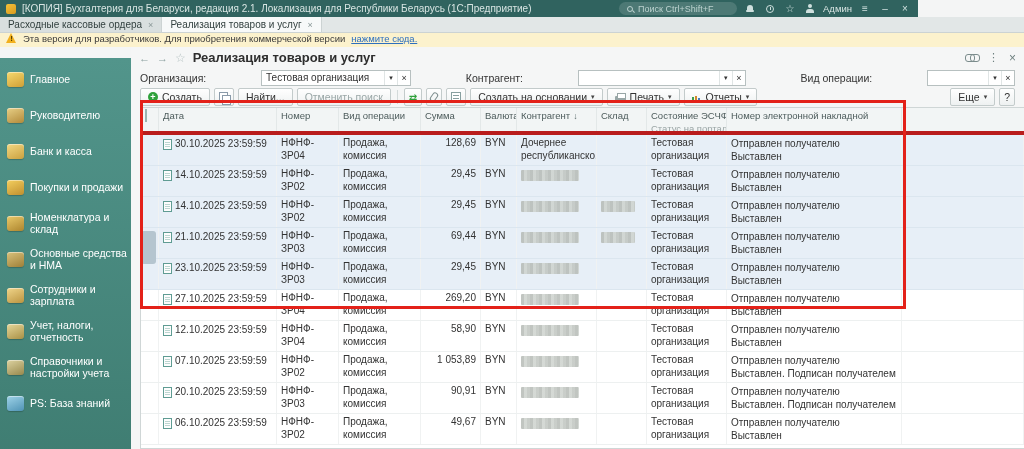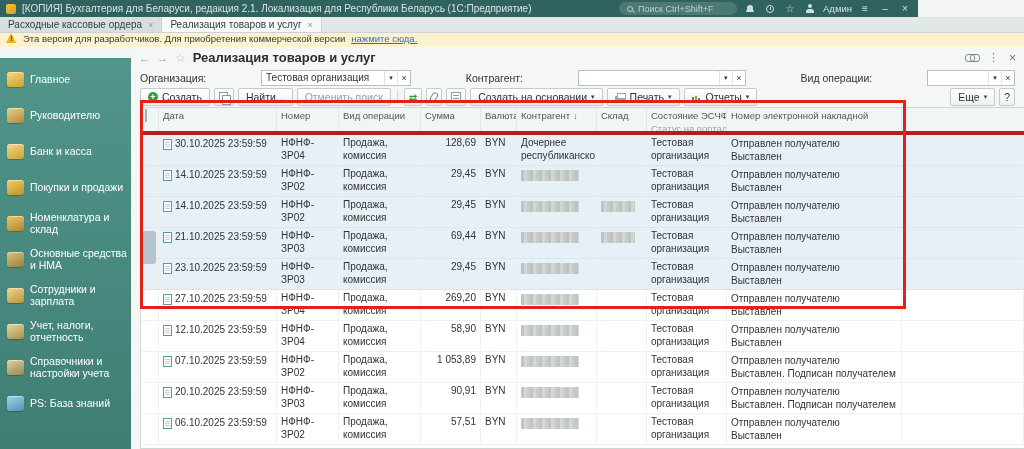--- a/index.html
+++ b/index.html
@@ -491,21 +491,21 @@
           <div class="cell"></div>
         </div>
         <div class="trow">
           <div class="cell sel"></div>
           <div class="cell date">
             <span class="doc-icon"></span>
             <span>06.10.2025 23:59:59</span>
           </div>
           <div class="cell">НФНФ-ЗР02</div>
           <div class="cell">Продажа, комиссия</div>
-          <div class="cell num">57,51</div>
+          <div class="cell num">49,67</div>
           <div class="cell">BYN</div>
           <div class="cell"><span class="blur w1"></span></div>
           <div class="cell"></div>
           <div class="cell">Тестовая организация</div>
           <div class="cell status">
             <div class="status-line">Отправлен получателю</div>
             <div class="status-line">Выставлен</div>
           </div>
           <div class="cell"></div>
         </div>

